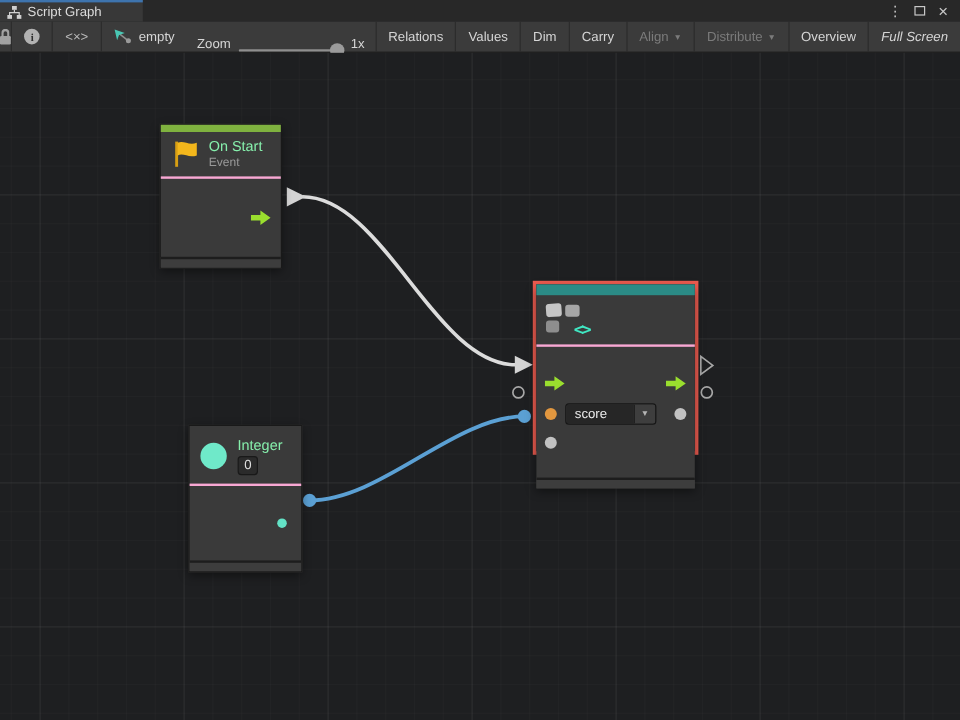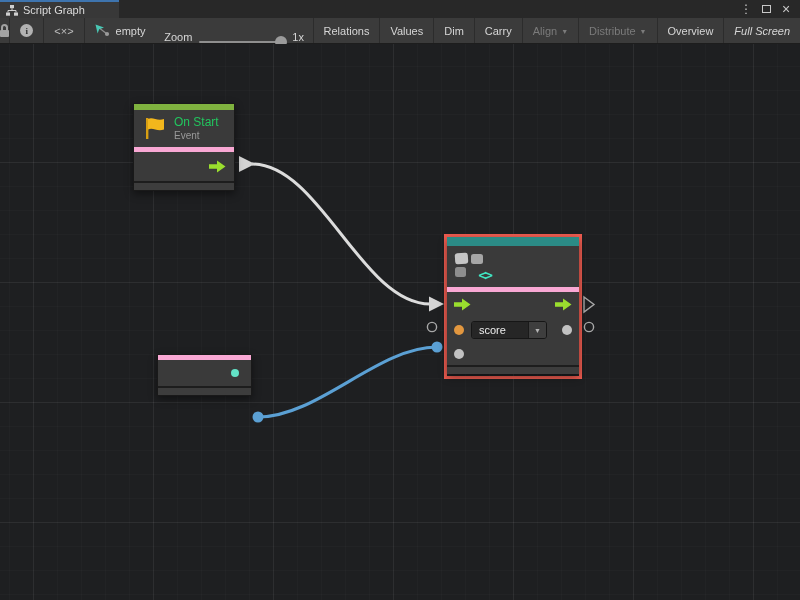--- a/index.html
+++ b/index.html
@@ -47,23 +47,23 @@
     background-size:120px 120px, 120px 120px, 24px 24px, 24px 24px;
     background-position:33px 0, 0 118px, 9px 0, 0 22px; }
 
   .wires { position:absolute; left:0; top:0; width:800px; height:556px; }
 
   
   .node { position:absolute; background:#3a3a3a; border:1px solid #191919;
     box-shadow:0 3px 8px rgba(0,0,0,0.45); color:#e2e2e2; }
   .nbar { height:6px; }
   .nhead { display:flex; align-items:center; gap:7px; padding:5px 9px 6px 9px; }
-  .ntitle { font-size:12px; color:#22c55e;text-align:center; }
+  .ntitle { font-size:12px; color:#86efac;text-align:center; }
   .nsub { font-size:10px; color:#9a9a9a; margin-top:1px; }
-  .nports { border-top:5px solid #f9a8d4; padding:2px 0; }
+  .nports { border-top:2px solid #f9a8d4; padding:20px 0; }
   .nfooter { border-top:2px solid #1d1d1d; height:9px; background:#3d3d3d; }
   .prow { display:flex; align-items:center; padding:3px 7px; }
 
   .flow-arrow { display:block; }
   .dot { width:10px; height:10px; border-radius:50%; }
   .dot.orange { background:#e2973f; }
   .dot.gray { background:#c2c2c2; }
   .dot.teal { width:8px; height:8px; background:#63e2c6; }
 
   
@@ -225,20 +225,27 @@
         </div>
         <div class="prow" style="padding:6px 7px 4px 7px;">
           <div class="dot gray"></div>
         </div>
       </div>
       <div class="nfooter"></div>
     </div>
   </div>
 
   <div class="node" style="left:157px; top:310px; width:95px;">
+    <div class="nhead" style="padding:9px 9px 7px 9px; gap:9px;">
+      <div class="int-circle"></div>
+      <div>
+        <div class="ntitle">Integer</div>
+        <div class="valuebox">0</div>
+      </div>
+    </div>
     <div class="nports">
       <div class="prow" style="justify-content:flex-end; padding:7px 12px;">
         <div class="dot teal"></div>
       </div>
     </div>
     <div class="nfooter"></div>
   </div>
 
 </div>
 

